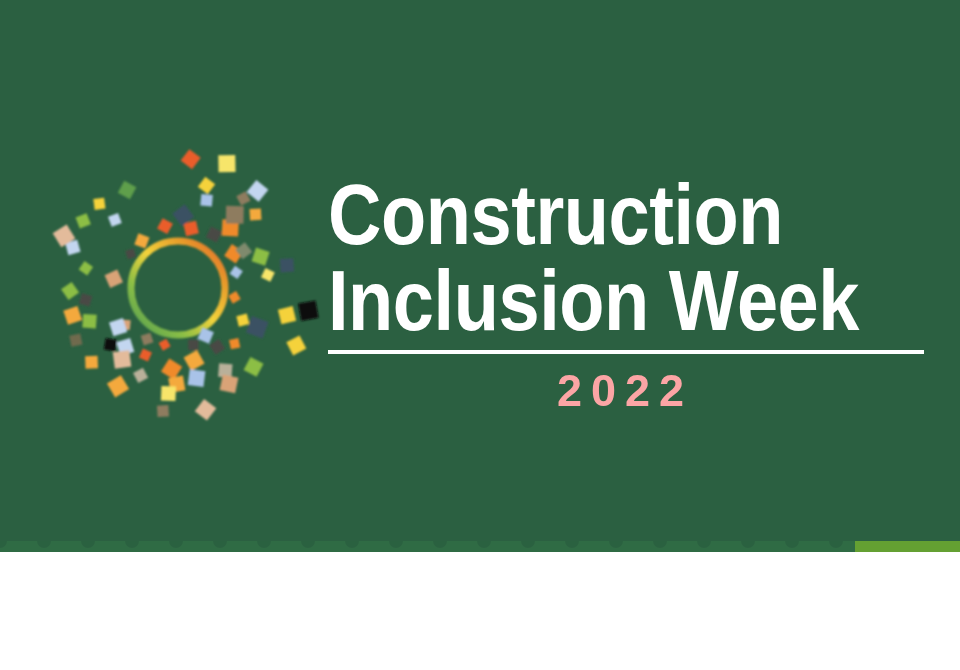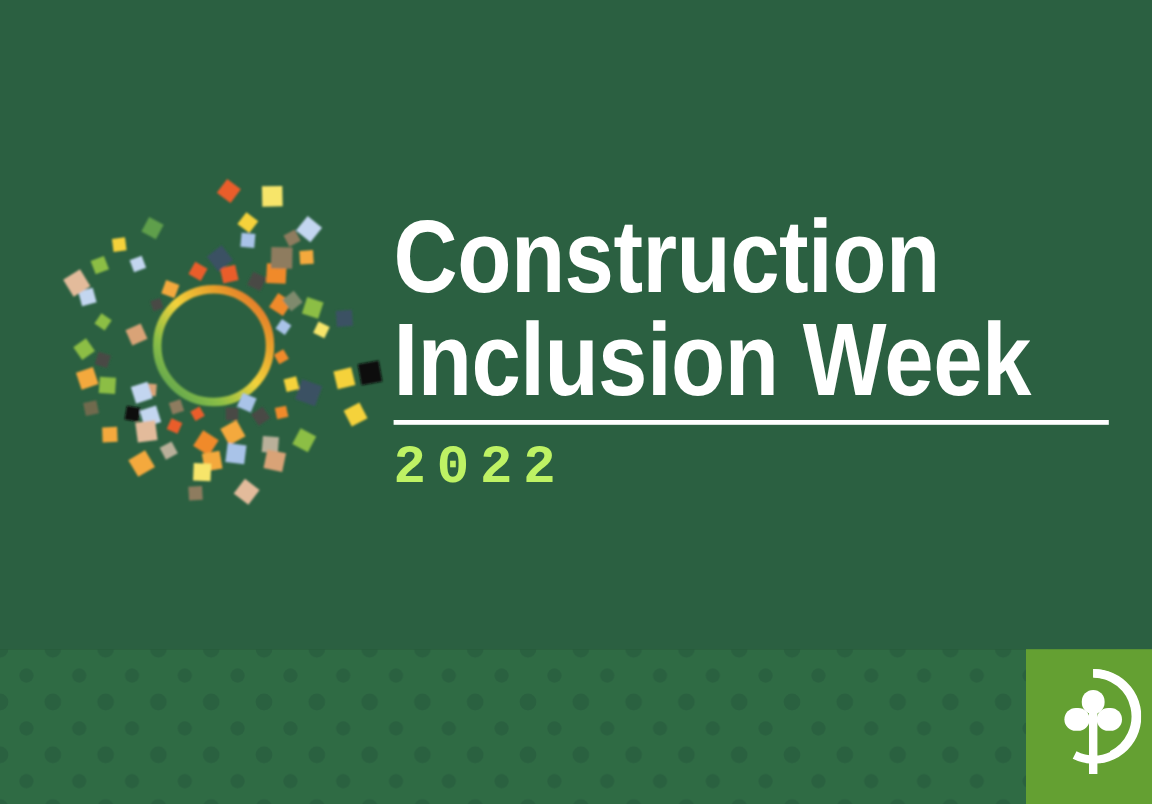--- a/index.html
+++ b/index.html
@@ -4,21 +4,21 @@
 <title>Construction Inclusion Week 2022</title>
 <style>
   html, body {
     margin: 0;
     padding: 0;
     background: #ffffff;
   }
   #stage {
     position: relative;
     width: 960px;
-    height: 670px;
+    height: 552px;
     overflow: hidden;
     background: #2b6041;
     font-family: "Liberation Sans", sans-serif;
     user-select: none;
   }
 
   
   #emblem {
     position: absolute;
     left: 30px;
@@ -54,24 +54,24 @@
     margin-top: 4px;
   }
   #wm-rule {
     margin-top: 9px;
     width: 596px;
     height: 4px;
     background: #ffffff;
   }
   #line-year {
     margin-top: 14px;
-    text-align: left;
+    text-align: center;
     width: 596px;
-    color: #bef264;
-    font-family: Liberation Mono, monospace;
+    color: #fca5a5;
+    font-family: Liberation Sans, sans-serif;
     font-weight: 700;
     font-size: 45px;
     letter-spacing: 9px;
     line-height: 1;
     padding-right: 2px;
     box-sizing: border-box;
   }
 
   
   #band {

